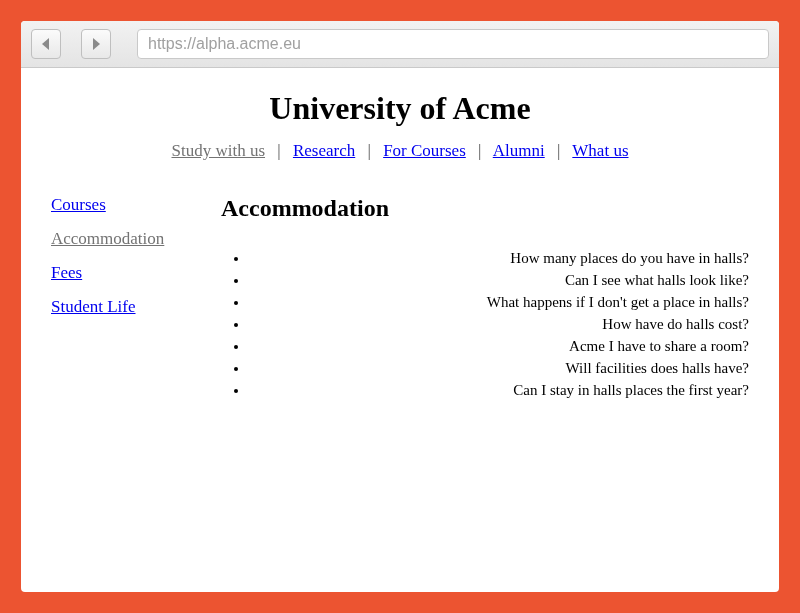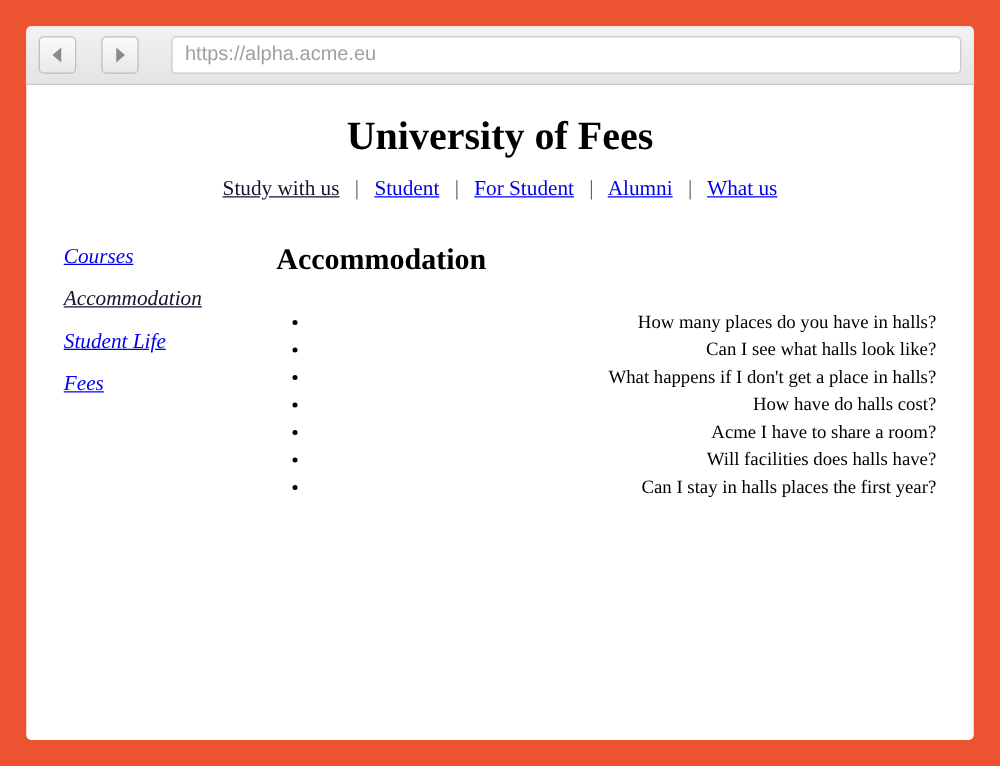--- a/index.html
+++ b/index.html
@@ -77,29 +77,28 @@
       margin-bottom: 34px;
     }
     .top-nav a {
       text-decoration: underline;
     }
     .top-nav .sep {
       color: #555;
       margin: 0 8px;
     }
     .link-blue { color: #0000ee; }
-    .link-visited { color: #0f172a; }
+    .link-visited { color: #737373; }
     .columns {
       display: flex;
       align-items: flex-start;
     }
     .sidebar {
       width: 170px;
       flex-shrink: 0;
-      font-style: italic;
     }
     .sidebar a {
       display: block;
       font-size: 17px;
       text-decoration: underline;
       margin-bottom: 14px;
     }
     .content {
       flex: 1;
     }
@@ -133,40 +132,40 @@
       <svg width="12" height="14" viewBox="0 0 12 14">
           <path d="M3 1 L10 7 L3 13 Z" fill="#8a8a8a"></path>
         </svg>
     </div>
     <div class="address-bar">
       <input type="text" value="https://alpha.acme.eu" style="">
     </div>
   </div>
 
   <div class="page-body">
-    <h1 class="page-title">University of Fees</h1>
+    <h1 class="page-title">University of Acme</h1>
 
     <div class="top-nav">
       <a href="#" class="link-visited">Study with us</a>
       <span class="sep">|</span>
-      <a href="#" class="link-blue">Student</a>
+      <a href="#" class="link-blue">Research</a>
       <span class="sep">|</span>
-      <a href="#" class="link-blue">For Student</a>
+      <a href="#" class="link-blue">For Courses</a>
       <span class="sep">|</span>
       <a href="#" class="link-blue">Alumni</a>
       <span class="sep">|</span>
       <a href="#" class="link-blue">What us</a>
     </div>
 
     <div class="columns">
       <nav class="sidebar">
         <a href="#" class="link-blue">Courses</a>
         <a href="#" class="link-visited">Accommodation</a>
+        <a href="#" class="link-blue">Fees</a>
         <a href="#" class="link-blue">Student Life</a>
-        <a href="#" class="link-blue">Fees</a>
       </nav>
 
       <div class="content">
         <h2 class="section-heading">Accommodation</h2>
         <ul class="faq-list">
           <li>How many places do you have in halls?</li>
           <li>Can I see what halls look like?</li>
           <li>What happens if I don't get a place in halls?</li>
           <li>How have do halls cost?</li>
           <li>Acme I have to share a room?</li>

